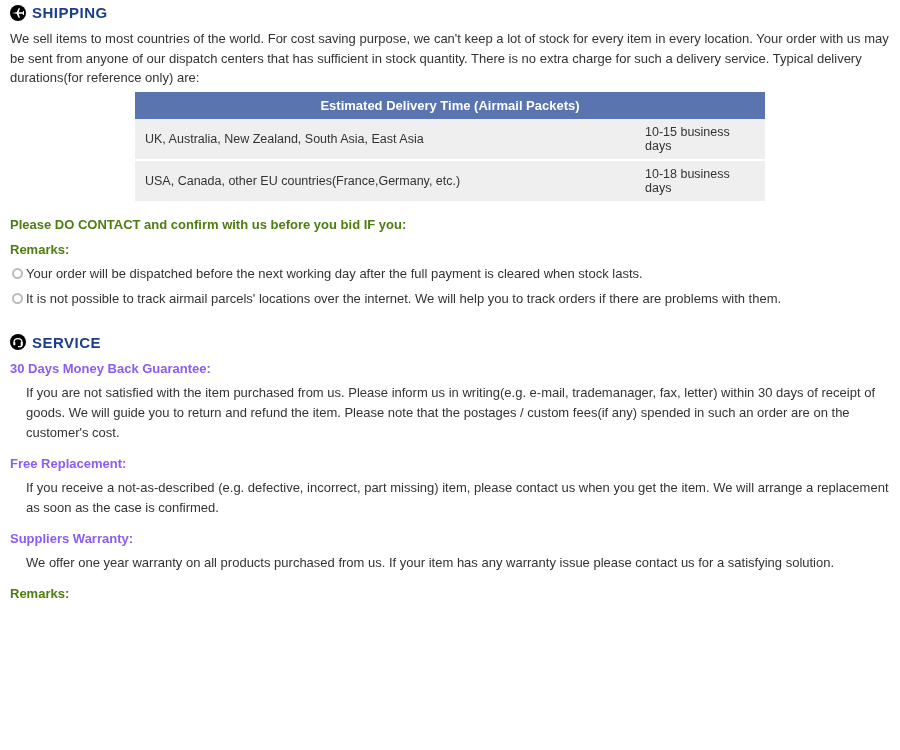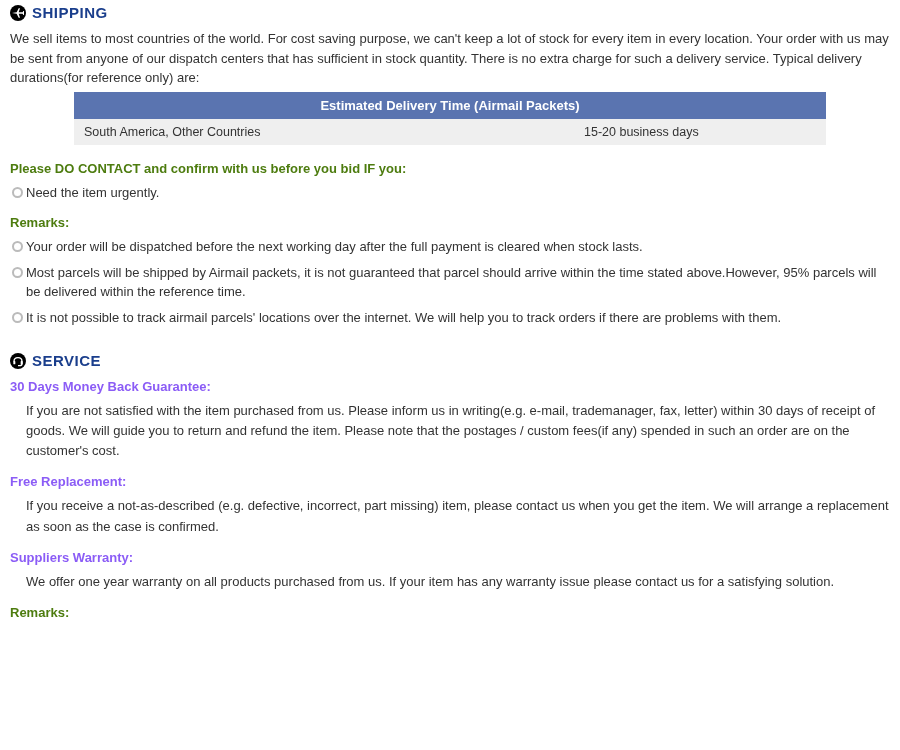--- a/index.html
+++ b/index.html
@@ -25,21 +25,21 @@
     letter-spacing: 0.5px;
   }
   .intro {
     font-size: 13px;
     line-height: 1.5;
     margin-bottom: 4px;
   }
   table.deliv {
     border-collapse: collapse;
     margin: 0 auto 14px auto;
-    width: 752px;
+    width: 630px;
     font-size: 12.5px;
   }
   table.deliv th {
     background: #5a74b0;
     color: #fff;
     font-weight: 700;
     padding: 6px 8px;
     text-align: center;
     font-size: 13px;
   }
@@ -104,35 +104,37 @@
 <p class="intro">We sell items to most countries of the world. For cost saving purpose, we can't keep a lot of stock for every item in every location. Your order with us may be sent from anyone of our dispatch centers that has sufficient in stock quantity. There is no extra charge for such a delivery service. Typical delivery durations(for reference only) are:</p>
 
 <table class="deliv">
   <thead>
     <tr>
         <th colspan="2">Estimated Delivery Time (Airmail Packets)</th>
       </tr>
   </thead>
   <tbody>
     <tr>
-        <td class="col0">South America, Other Countries</td>
-        <td>15-20 business days</td>
+        <td class="col0">UK, Australia, New Zealand, South Asia, East Asia</td>
+        <td>10-15 business days</td>
+      </tr>
+    <tr>
+        <td class="col0">USA, Canada, other EU countries(France,Germany, etc.)</td>
+        <td>10-18 business days</td>
       </tr>
   </tbody>
 </table>
 
 <div class="sub">Please DO CONTACT and confirm with us before you bid IF you:</div>
 <ul class="b">
-  <li>Need the item urgently.</li>
 </ul>
 
 <div class="sub">Remarks:</div>
 <ul class="b">
   <li>Your order will be dispatched before the next working day after the full payment is cleared when stock lasts.</li>
-  <li>Most parcels will be shipped by Airmail packets, it is not guaranteed that parcel should arrive within the time stated above.However, 95% parcels will be delivered within the reference time.</li>
   <li>It is not possible to track airmail parcels' locations over the internet. We will help you to track orders if there are problems with them.</li>
 </ul>
 
 <div class="section-head" style="margin-top:22px;">
   <span class="icon">
     <svg viewBox="0 0 24 24">
         <circle cx="12" cy="12" r="12" fill="#000"></circle>
         <path d="M6 13 Q6 7 12 7 Q18 7 18 13 L18 16 Q18 19 14 19 L12 19" stroke="#fff" stroke-width="2" fill="none"></path>
         <rect x="5" y="12" width="3" height="5" rx="1" fill="#fff"></rect>
         <rect x="16" y="12" width="3" height="5" rx="1" fill="#fff"></rect>

